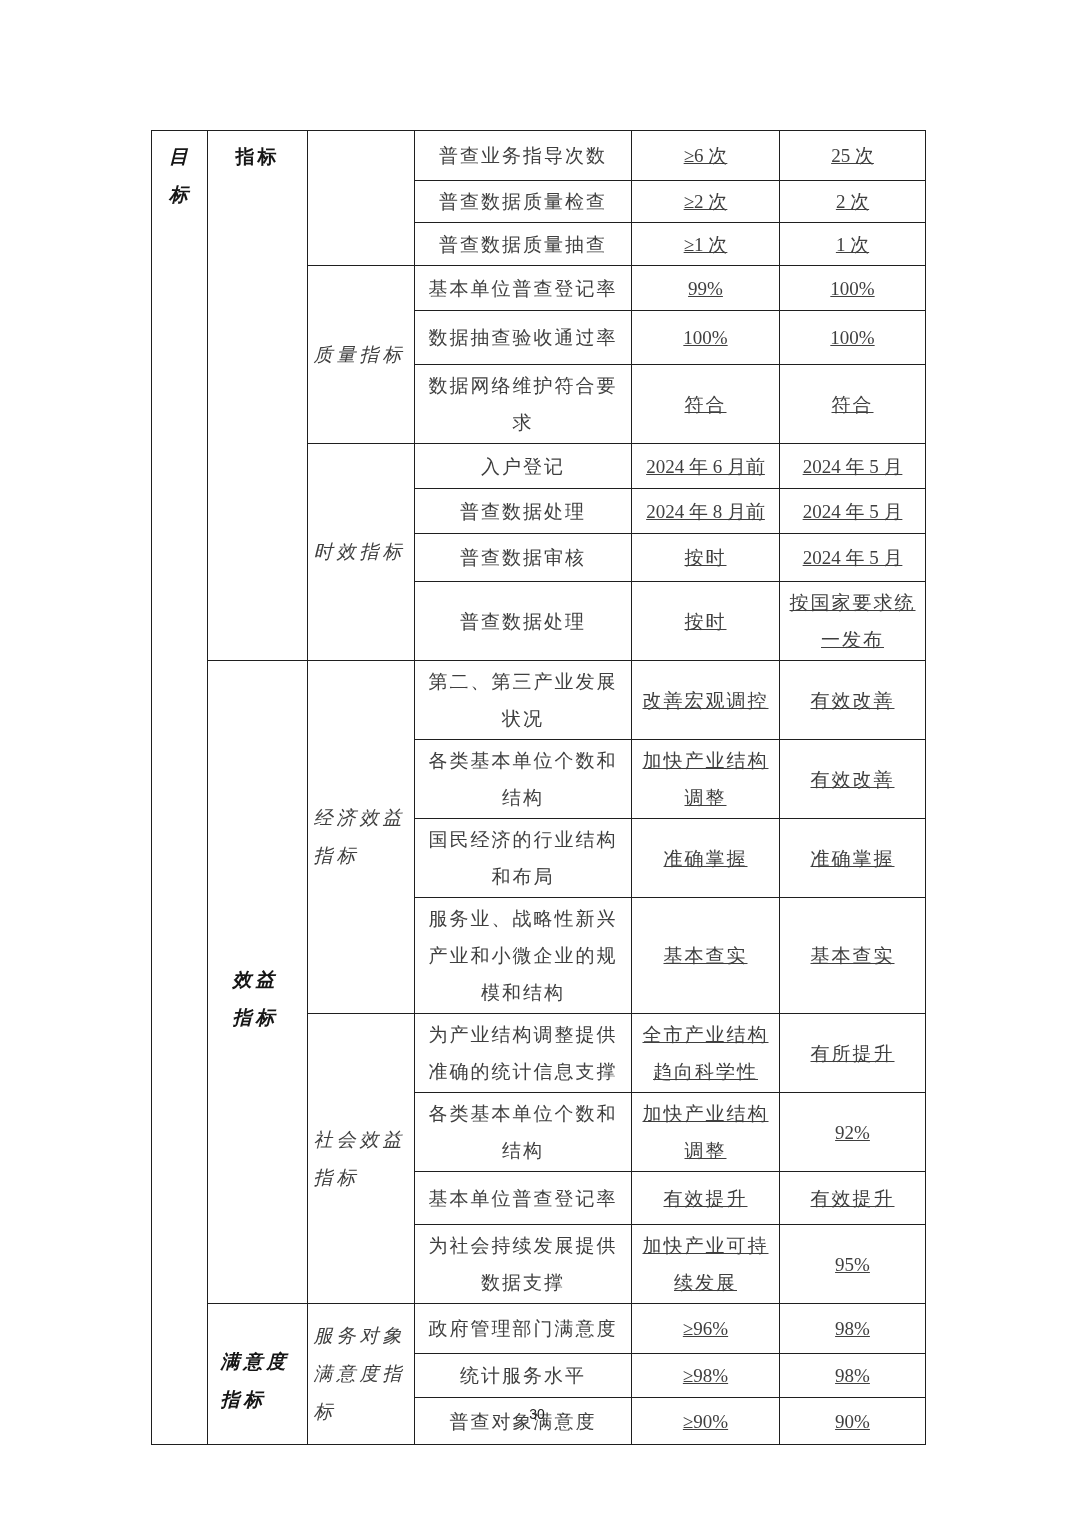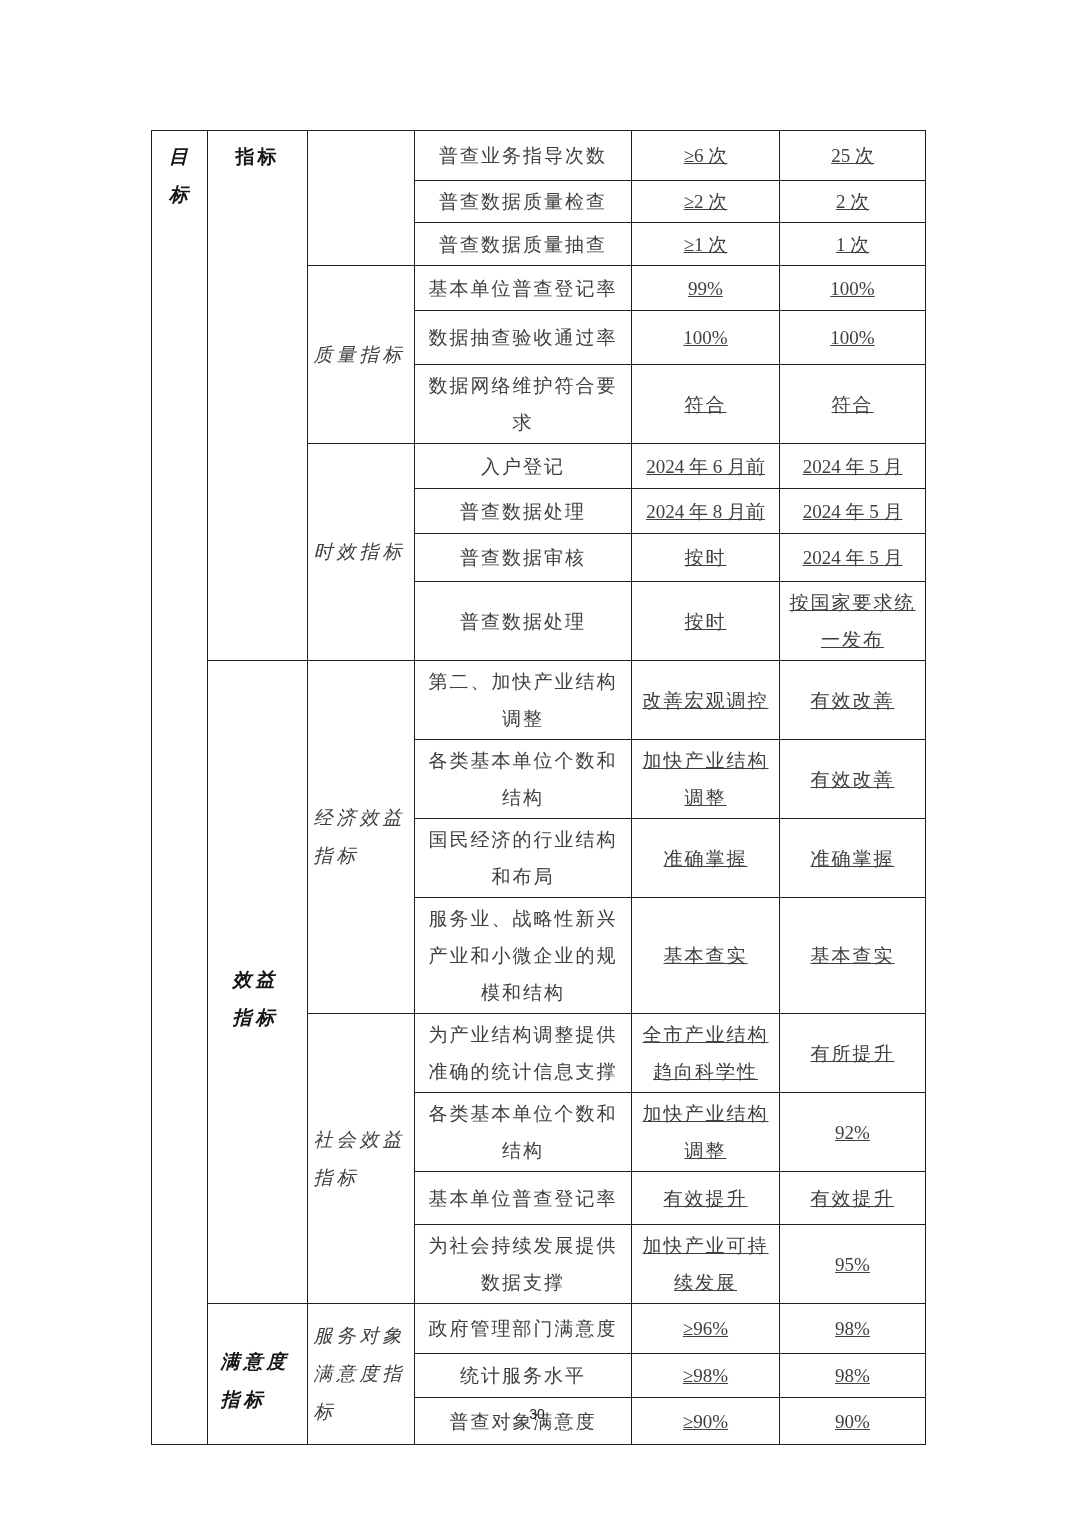--- a/index.html
+++ b/index.html
@@ -127,21 +127,21 @@
       <td class="c-val">2024 年 5 月</td>
     </tr>
     <tr style="height:73px">
       <td class="c-name">普查数据处理</td>
       <td class="c-val sp2">按时</td>
       <td class="c-val sp2">按国家要求统一发布</td>
     </tr>
     <tr style="height:72px">
       <td rowspan="8" class="head"><span class="stk stk2">效益指标</span></td>
       <td rowspan="4"><span class="stk stk4">经济效益指标</span></td>
-      <td class="c-name">第二、加快产业结构调整</td>
+      <td class="c-name">第二、第三产业发展状况</td>
       <td class="c-val sp2">改善宏观调控</td>
       <td class="c-val sp2">有效改善</td>
     </tr>
     <tr style="height:70px">
       <td class="c-name">各类基本单位个数和结构</td>
       <td class="c-val sp2">加快产业结构调整</td>
       <td class="c-val sp2">有效改善</td>
     </tr>
     <tr style="height:71px">
       <td class="c-name">国民经济的行业结构和布局</td>

